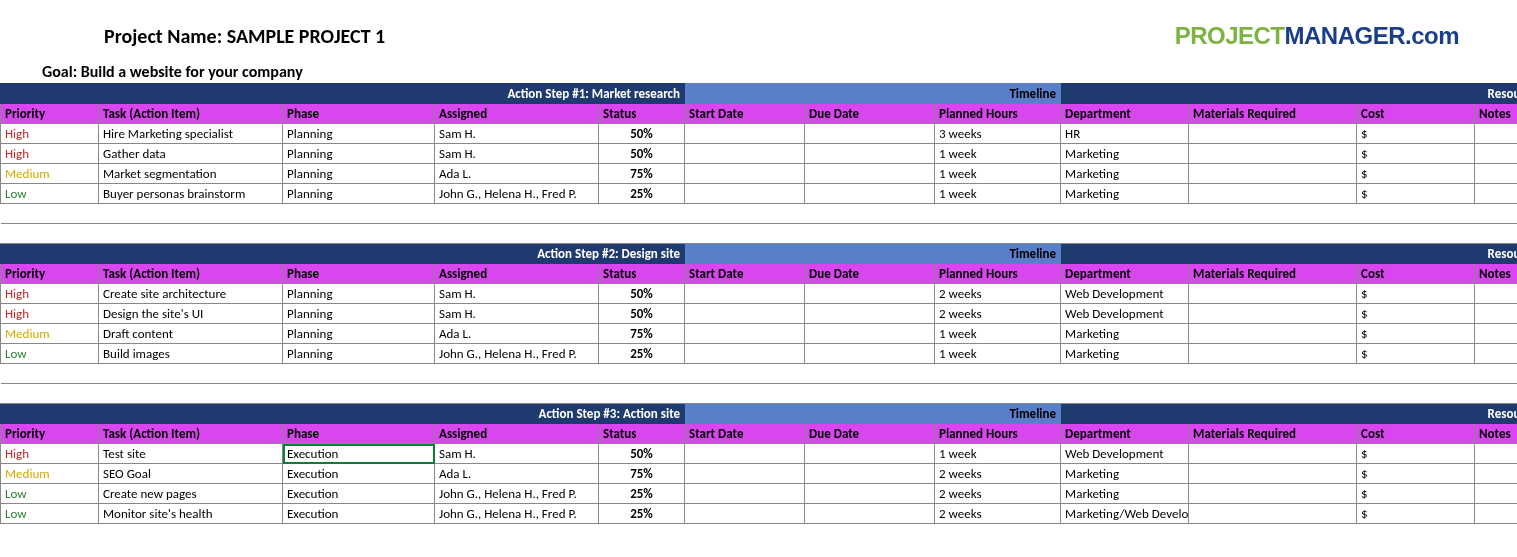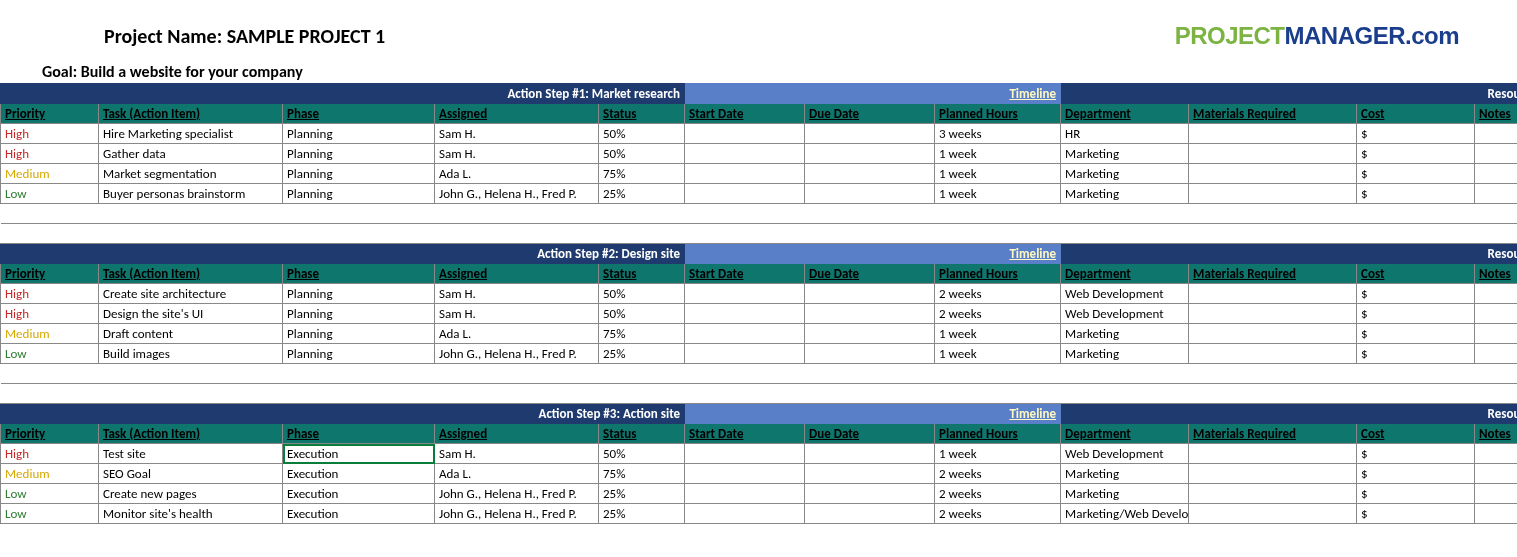--- a/index.html
+++ b/index.html
@@ -7,28 +7,28 @@
   .top { display: flex; justify-content: space-between; align-items: center; padding: 22px 18px 6px 104px; }
   .title { font-weight: bold; font-size: 20px; }
   .logo { font-family: Arial, sans-serif; font-weight: 900; font-size: 24px; letter-spacing: -0.5px; padding-right: 40px; }
   .logo .p1 { color: #7cb342; }
   .logo .p2 { color: #1a3e8c; }
   .logo .p3 { color: #1a3e8c; }
   .goal { font-weight: bold; font-size: 16px; padding: 6px 0 2px 6px; margin-left: 36px; }
   table { border-collapse: collapse; width: 1507px; table-layout: fixed; }
   td { border: 1px solid #888; padding: 2px 4px; height: 20px; font-size: 13px; white-space: nowrap; overflow: hidden; }
   tr.section td { background: #1f3a6e; color: #fff; font-weight: bold; text-align: right; border-color:#1f3a6e; }
-  tr.section td.tl { background: #5a7fc9; color:#fef9c3; border-color:#5a7fc9;text-decoration:underline; }
-  tr.hdr td { font-weight: bold; background: #0f766e; text-decoration: underline; }
+  tr.section td.tl { background: #5a7fc9; color:#000000; border-color:#5a7fc9; }
+  tr.hdr td { font-weight: bold; background: #d946ef; }
   tr.spacer td { border-left: none; border-right: none; background:#fff; height:20px; }
   tr.spacer td:first-child { border-left:none; }
   .pr-high { color: #c62828; }
   .pr-med  { color: #d6a800; }
   .pr-low  { color: #2e7d32; }
-  .status { text-align: left; }
+  .status { text-align: center; font-weight: bold; }
   .selected { outline: 2px solid #0a7d3a; outline-offset: -2px; }
   col.c-pri { width: 98px; }
   col.c-task{ width: 184px; }
   col.c-phase{width: 152px; }
   col.c-asg { width: 164px; }
   col.c-stat{ width: 86px; }
   col.c-sd  { width: 120px; }
   col.c-dd  { width: 130px; }
   col.c-ph  { width: 126px; }
   col.c-dep { width: 128px; }

